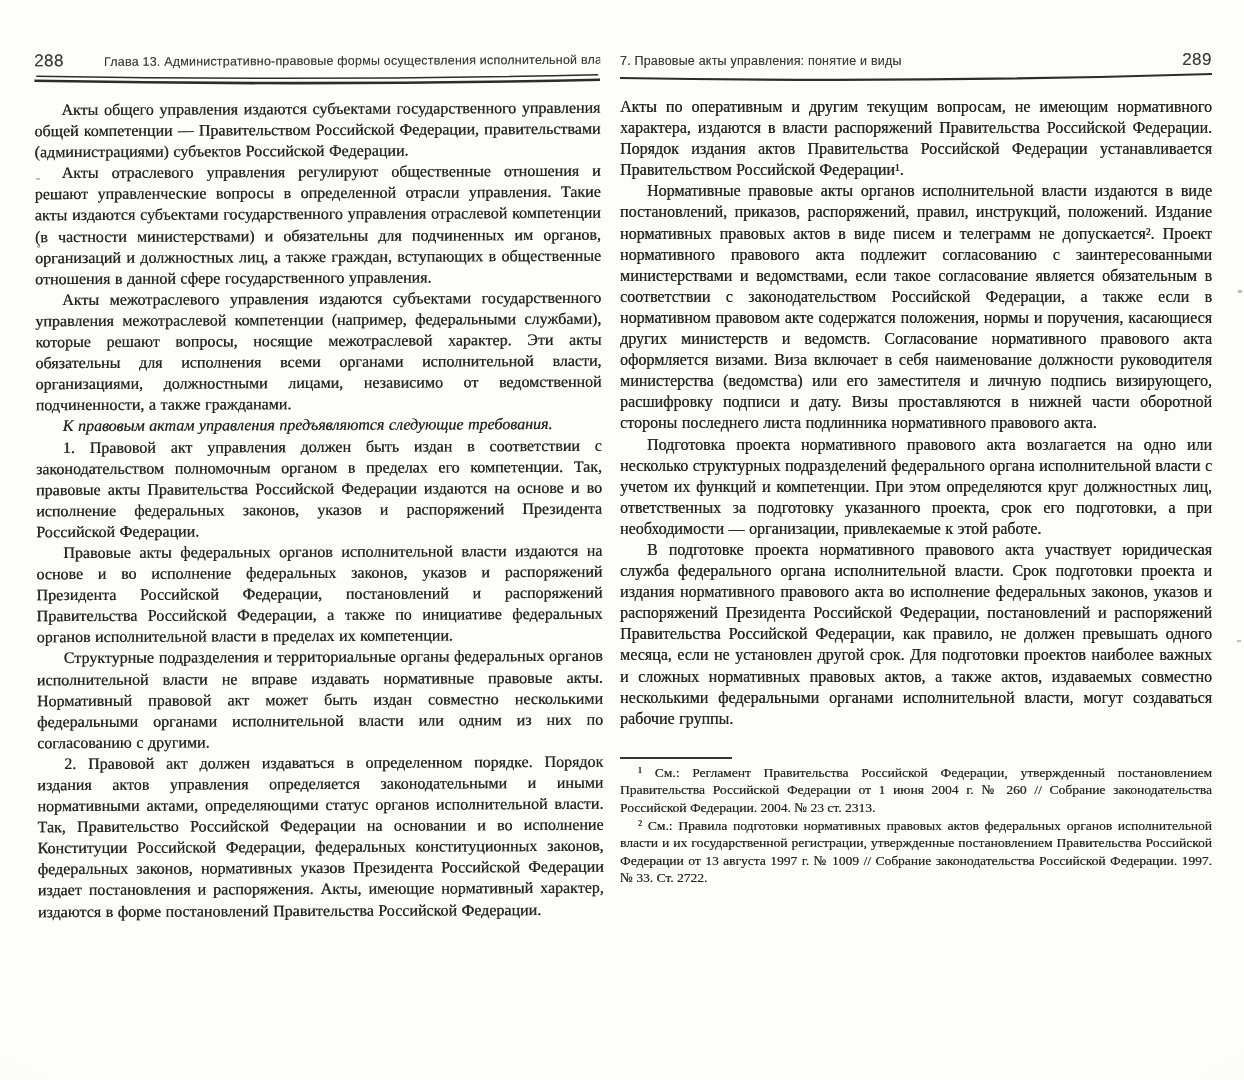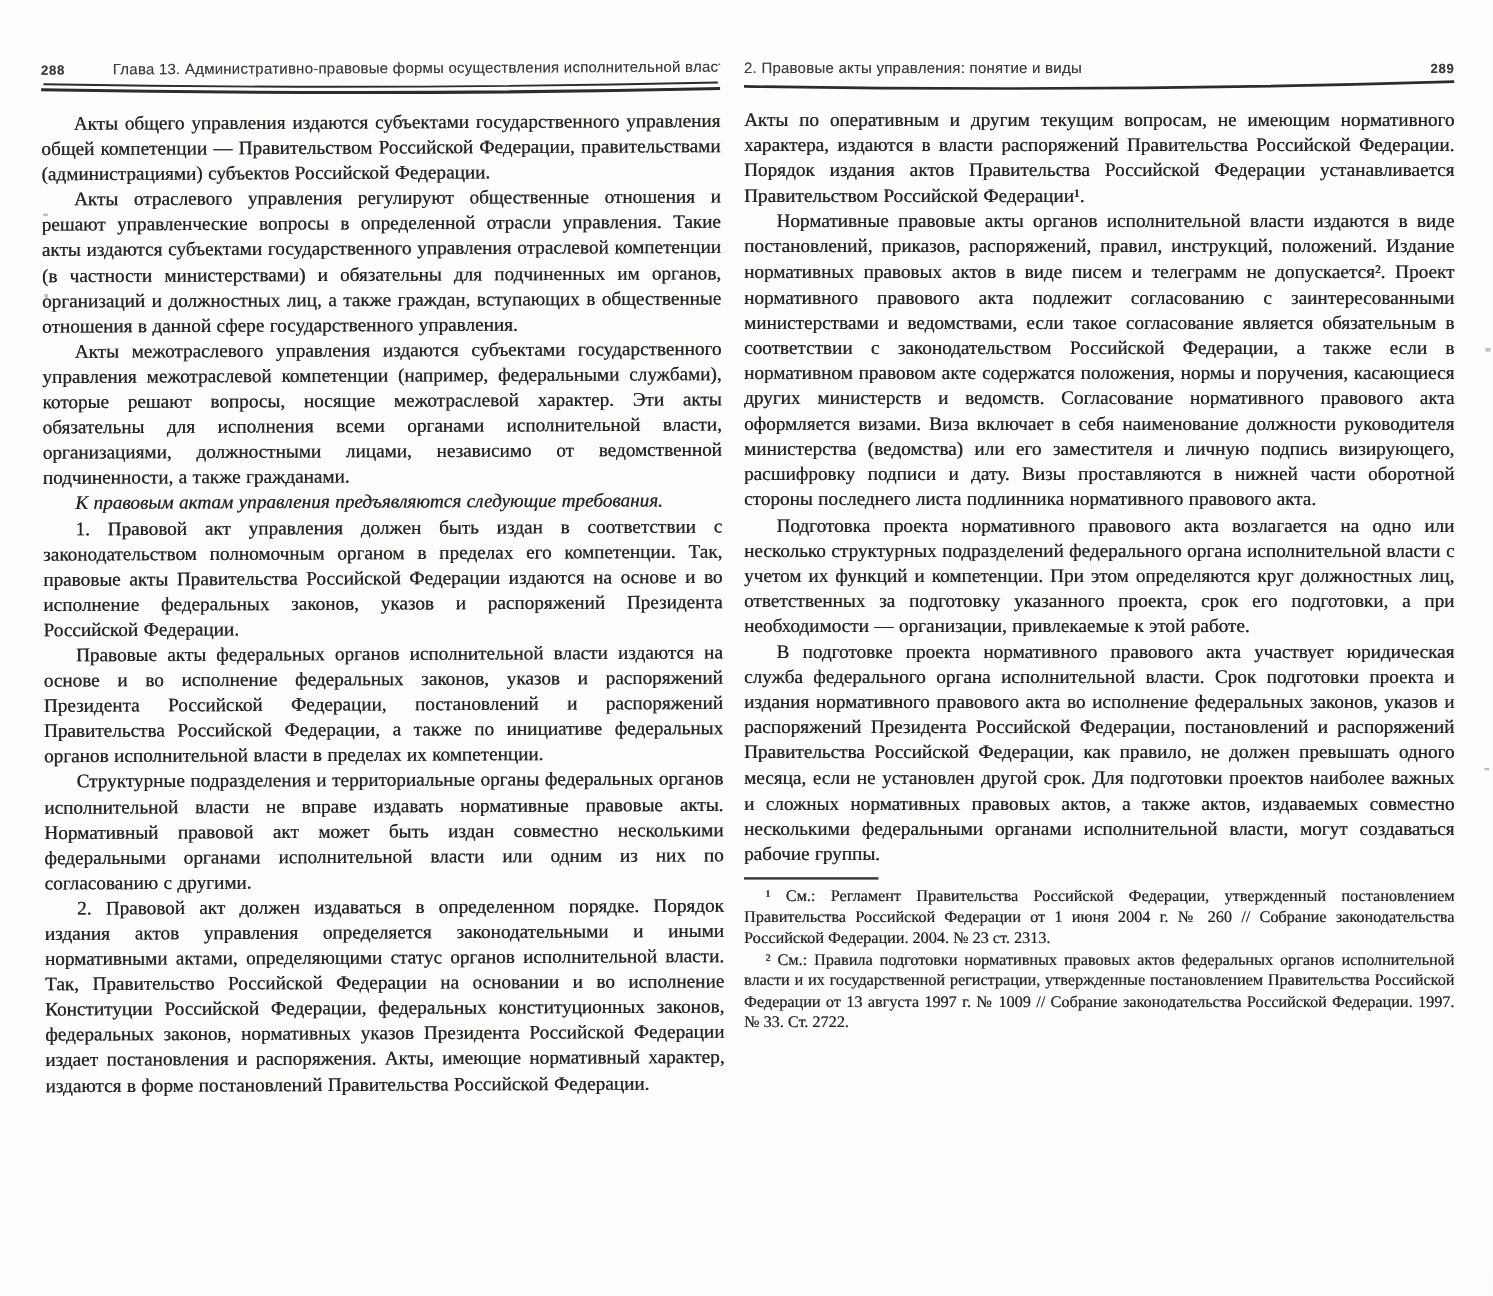--- a/index.html
+++ b/index.html
@@ -29,22 +29,22 @@
   .page-right { left: 620px; width: 592px; }
 
   .running-header {
     display: flex;
     align-items: baseline;
     font-family: "Liberation Sans", "DejaVu Sans", sans-serif;
     color: #3b3b3b;
     text-shadow: 0 0 0.4px rgba(40,40,40,0.5);
   }
   .page-num {
-    font-size: 11px;
-    font-weight: bold;
+    font-size: 17px;
+    font-weight: normal;
     letter-spacing: 0.5px;
   }
   .head-title {
     font-size: 12.5px;
     letter-spacing: 0.2px;
     white-space: nowrap;
     overflow: hidden;
   }
   .page-left .head-title  { flex: 1; text-align: center; padding-left: 40px; }
   .page-right .head-title { flex: 1; text-align: left; }
@@ -60,21 +60,21 @@
     line-height: 21.1px;
     text-align: justify;
     text-indent: 27px;
     text-shadow: 0.35px 0 0 rgba(35,32,28,0.75);
     word-spacing: 0.5px;
   }
   .body-text p.no-indent { text-indent: 0; }
   .body-text p.italic { font-style: italic; }
 
   .footnotes {
-    margin-top: 8px;
+    margin-top: 28px;
   }
   .footnote-rule {
     width: 112px;
     border: 0;
     border-top: 2px solid #35332f;
     margin: 0 0 5px 0;
   }
   .footnotes p {
     margin: 0;
     font-size: 13.5px;
@@ -117,21 +117,21 @@
     <p class="italic">К правовым актам управления предъявляются следующие требования.</p>
     <p>1. Правовой акт управления должен быть издан в соответствии с законодательством полномочным органом в пределах его компетенции. Так, правовые акты Правительства Российской Федерации издаются на основе и во исполнение федеральных законов, указов и распоряжений Президента Российской Федерации.</p>
     <p>Правовые акты федеральных органов исполнительной власти издаются на основе и во исполнение федеральных законов, указов и распоряжений Президента Российской Федерации, постановлений и распоряжений Правительства Российской Федерации, а также по инициативе федеральных органов исполнительной власти в пределах их компетенции.</p>
     <p>Структурные подразделения и территориальные органы федеральных органов исполнительной власти не вправе издавать нормативные правовые акты. Нормативный правовой акт может быть издан совместно несколькими федеральными органами исполнительной власти или одним из них по согласованию с другими.</p>
     <p>2. Правовой акт должен издаваться в определенном порядке. Порядок издания актов управления определяется законодательными и иными нормативными актами, определяющими статус органов исполнительной власти. Так, Правительство Российской Федерации на основании и во исполнение Конституции Российской Федерации, федеральных конституционных законов, федеральных законов, нормативных указов Президента Российской Федерации издает постановления и распоряжения. Акты, имеющие нормативный характер, издаются в форме постановлений Правительства Российской Федерации.</p>
   </div>
 </div>
 
 <div class="page page-right">
   <div class="running-header">
-    <span class="head-title">2. Правовые акты управления: понятие и виды</span>
+    <span class="head-title">7. Правовые акты управления: понятие и виды</span>
     <span class="page-num">289</span>
   </div>
   <svg class="head-rule" width="592" height="12" viewBox="0 0 592 12">
     <path d="M0,6 Q300,11 592,2" stroke-width="2.2"></path>
   </svg>
   <div class="body-text">
     <p class="no-indent">Акты по оперативным и другим текущим вопросам, не имеющим нормативного характера, издаются в власти распоряжений Правительства Российской Федерации. Порядок издания актов Правительства Российской Федерации устанавливается Правительством Российской Федерации¹.</p>
     <p>Нормативные правовые акты органов исполнительной власти издаются в виде постановлений, приказов, распоряжений, правил, инструкций, положений. Издание нормативных правовых актов в виде писем и телеграмм не допускается². Проект нормативного правового акта подлежит согласованию с заинтересованными министерствами и ведомствами, если такое согласование является обязательным в соответствии с законодательством Российской Федерации, а также если в нормативном правовом акте содержатся положения, нормы и поручения, касающиеся других министерств и ведомств. Согласование нормативного правового акта оформляется визами. Виза включает в себя наименование должности руководителя министерства (ведомства) или его заместителя и личную подпись визирующего, расшифровку подписи и дату. Визы проставляются в нижней части оборотной стороны последнего листа подлинника нормативного правового акта.</p>
     <p>Подготовка проекта нормативного правового акта возлагается на одно или несколько структурных подразделений федерального органа исполнительной власти с учетом их функций и компетенции. При этом определяются круг должностных лиц, ответственных за подготовку указанного проекта, срок его подготовки, а при необходимости — организации, привлекаемые к этой работе.</p>
     <p>В подготовке проекта нормативного правового акта участвует юридическая служба федерального органа исполнительной власти. Срок подготовки проекта и издания нормативного правового акта во исполнение федеральных законов, указов и распоряжений Президента Российской Федерации, постановлений и распоряжений Правительства Российской Федерации, как правило, не должен превышать одного месяца, если не установлен другой срок. Для подготовки проектов наиболее важных и сложных нормативных правовых актов, а также актов, издаваемых совместно несколькими федеральными органами исполнительной власти, могут создаваться рабочие группы.</p>

